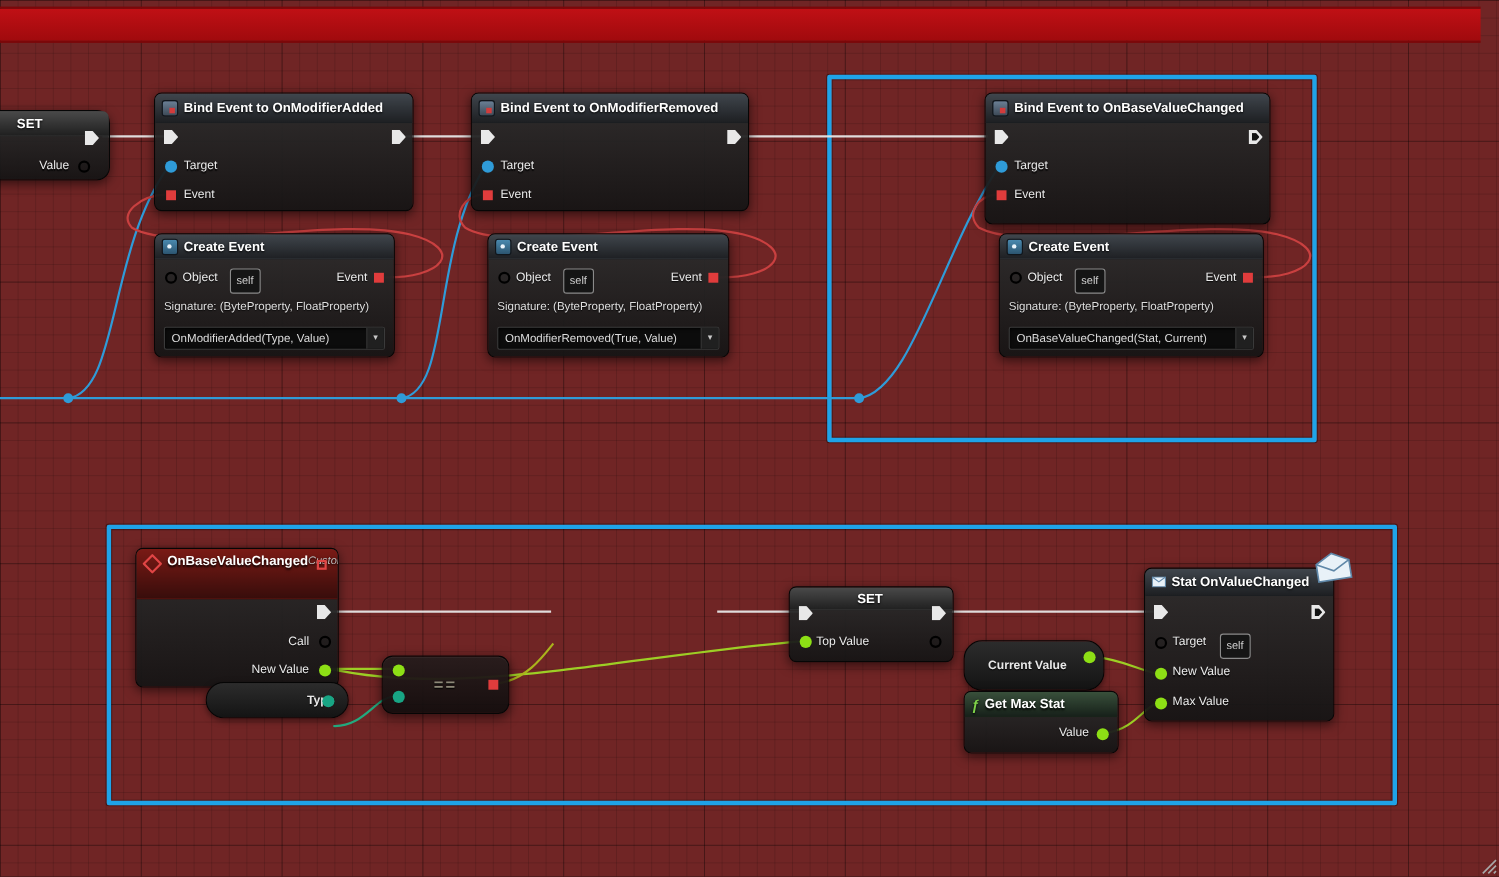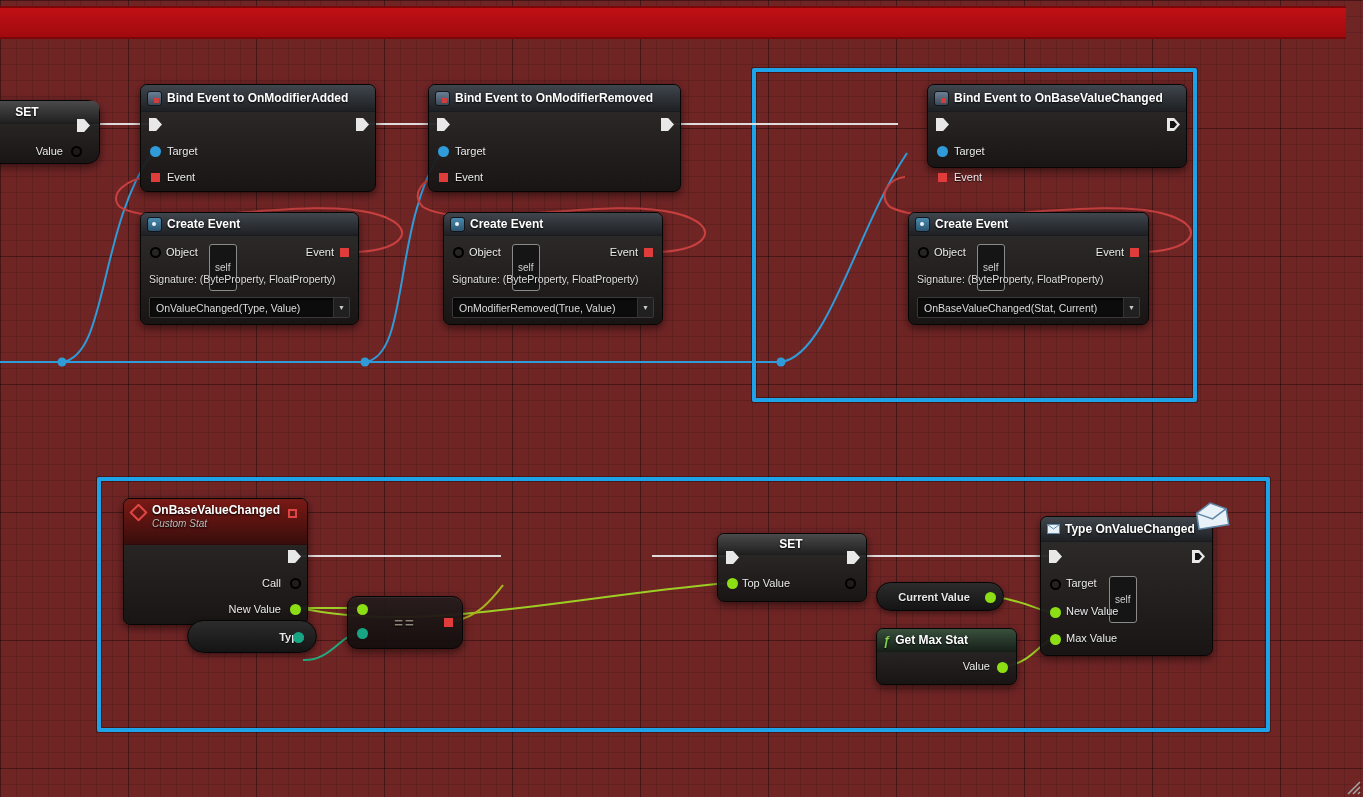--- a/index.html
+++ b/index.html
@@ -56,21 +56,21 @@
   
   .pc{position:absolute;width:11px;height:11px;border-radius:50%;box-sizing:border-box;}
   .pc.hollow{background:transparent !important;border:2px solid;}
   
   .ps{position:absolute;width:9px;height:9px;box-sizing:border-box;background:#e03c3c;}
   .ps.hollow{background:transparent;border:2px solid #e04545;}
   .c-blue{background:#2f9bd8;border-color:#2f9bd8;}
   .c-green{background:#8ddf15;border-color:#8ddf15;}
   .c-teal{background:#18a584;border-color:#18a584;}
   .selfbox{position:absolute;border:1px solid #8a8a8a;border-radius:3px;background:#151515;
-    color:#cfcfcf;font-size:10px;line-height:13px;padding:16px 5px;text-shadow:none;text-align:center;}
+    color:#cfcfcf;font-size:10px;line-height:13px;padding:4px 5px;text-shadow:none;text-align:center;}
   .sig{position:absolute;font-size:10.5px;color:#dedede;white-space:nowrap;text-shadow:0 1px 1px rgba(0,0,0,0.8);}
   .dropdown{
     position:absolute;display:flex;align-items:center;height:21px;
     background:#0c0c0c;border:1px solid #3a3a3a;border-radius:2px;
     box-shadow:inset 0 1px 3px #000;color:#dcdcdc;font-size:10.5px;
     padding-left:6px;box-sizing:border-box;white-space:nowrap;
   }
   .dd-arrow{margin-left:auto;align-self:stretch;display:flex;align-items:center;
     padding:0 4px;font-size:7px;color:#c9c9c9;background:#202020;border-left:1px solid #333;}
   .pill{
@@ -159,21 +159,21 @@
       <span>Bind Event to OnModifierRemoved</span>
     </div>
     <span class="exec" style="left:8px;top:33px;"></span>
     <span class="exec" style="left:232px;top:33px;"></span>
     <span class="pc c-blue" style="left:9px;top:61px;"></span>
     <span class="lbl" style="left:26px;top:60px;">Target</span>
     <span class="ps" style="left:10px;top:88px;"></span>
     <span class="lbl" style="left:26px;top:86px;">Event</span>
   </div>
 
-  <div class="node" style="left:895px;top:84px;width:260px;height:84px;margin-left:32px;">
+  <div class="node" style="left:895px;top:84px;width:260px;height:120px;">
     <div class="node-header" style="height:26px;">
       <span class="hicon icon-bind"></span>
       <span>Bind Event to OnBaseValueChanged</span>
     </div>
     <span class="exec" style="left:8px;top:33px;"></span>
     <span class="exec hollow" style="left:239px;top:33px;"></span>
     <span class="pc c-blue" style="left:9px;top:61px;"></span>
     <span class="lbl" style="left:26px;top:60px;">Target</span>
     <span class="ps" style="left:10px;top:88px;"></span>
     <span class="lbl" style="left:26px;top:86px;">Event</span>
@@ -184,21 +184,21 @@
       <span class="hicon icon-create"></span>
       <span>Create Event</span>
     </div>
     <span class="pc c-blue hollow" style="left:9px;top:34px;"></span>
     <span class="lbl" style="left:25px;top:33px;">Object</span>
     <span class="selfbox" style="left:68px;top:31px;">self</span>
     <span class="lbl r" style="right:24px;top:33px;">Event</span>
     <span class="ps" style="right:9px;top:35px;"></span>
     <span class="sig" style="left:8px;top:60px;">Signature: (ByteProperty, FloatProperty)</span>
     <div class="dropdown" style="left:8px;right:8px;top:84px;">
-      <span>OnValueChanged(Type, Value)</span>
+      <span>OnModifierAdded(Type, Value)</span>
       <span class="dd-arrow">▼</span>
     </div>
   </div>
 
   <div class="node" style="left:443px;top:212px;width:220px;height:113px;">
     <div class="node-header" style="height:22px;">
       <span class="hicon icon-create"></span>
       <span>Create Event</span>
     </div>
     <span class="pc c-blue hollow" style="left:9px;top:34px;"></span>
@@ -226,21 +226,21 @@
     <span class="sig" style="left:8px;top:60px;">Signature: (ByteProperty, FloatProperty)</span>
     <div class="dropdown" style="left:8px;right:8px;top:84px;">
       <span>OnBaseValueChanged(Stat, Current)</span>
       <span class="dd-arrow">▼</span>
     </div>
   </div>
 
   <div class="node" style="left:123px;top:498px;width:185px;height:127px;">
     <div class="node-header hdr-red" style="height:40px;align-items:flex-start;padding-top:5px;">
       <span class="icon-diamond" style="margin-top:2px;"></span>
-      <span style="display:flex;flex-direction:column;line-height:13px;">
+      <span style="display:flex;flex-direction:row;line-height:13px;align-items:center;">
         <span>OnBaseValueChanged</span>
         <span class="sub">Custom Stat</span>
       </span>
     </div>
     <span class="ps hollow" style="right:10px;top:10px;"></span>
     <span class="exec" style="left:164px;top:51px;"></span>
     <span class="lbl r" style="right:26px;top:78px;">Call</span>
     <span class="pc c-teal hollow" style="left:166px;top:79px;"></span>
     <span class="lbl r" style="right:26px;top:104px;">New Value</span>
     <span class="pc c-green" style="left:166px;top:105px;"></span>
@@ -263,41 +263,41 @@
     <div class="node-header hdr-gray" style="height:20px;justify-content:center;">
       <span>SET</span>
     </div>
     <span class="exec" style="left:8px;top:17px;"></span>
     <span class="exec" style="left:129px;top:17px;"></span>
     <span class="pc c-green" style="left:9px;top:44px;"></span>
     <span class="lbl" style="left:24px;top:43px;">Top Value</span>
     <span class="pc c-green hollow" style="left:127px;top:44px;"></span>
   </div>
 
-  <div class="pill" style="left:876px;top:582px;width:128px;height:29px;">
+  <div class="pill" style="left:876px;top:582px;width:128px;height:46px;">
     <span class="pill-lbl">Current Value</span>
     <span class="pc c-green" style="left:108px;top:9px;"></span>
   </div>
 
   <div class="node" style="left:876px;top:628px;width:141px;height:57px;">
     <div class="node-header hdr-green" style="height:22px;">
       <span class="fglyph">ƒ</span>
       <span>Get Max Stat</span>
     </div>
     <span class="lbl r" style="right:26px;top:31px;">Value</span>
     <span class="pc c-green" style="left:120px;top:33px;"></span>
   </div>
 
   <div class="node" style="left:1040px;top:516px;width:173px;height:140px;">
     <div class="node-header" style="height:24px;">
       <svg width="13" height="10">
         <rect x="0.5" y="0.5" width="12" height="9" fill="#e8f1f8" stroke="#5f87a8"></rect>
         <path d="M0.5 0.5 L6.5 5 L12.5 0.5" fill="none" stroke="#5f87a8"></path>
       </svg>
-      <span>Type OnValueChanged</span>
+      <span>Stat OnValueChanged</span>
     </div>
     <span class="exec" style="left:8px;top:33px;"></span>
     <span class="exec hollow" style="left:151px;top:33px;"></span>
     <span class="pc c-blue hollow" style="left:9px;top:62px;"></span>
     <span class="lbl" style="left:25px;top:60px;">Target</span>
     <span class="selfbox" style="left:68px;top:59px;">self</span>
     <span class="pc c-green" style="left:9px;top:90px;"></span>
     <span class="lbl" style="left:25px;top:88px;">New Value</span>
     <span class="pc c-green" style="left:9px;top:117px;"></span>
     <span class="lbl" style="left:25px;top:115px;">Max Value</span>

